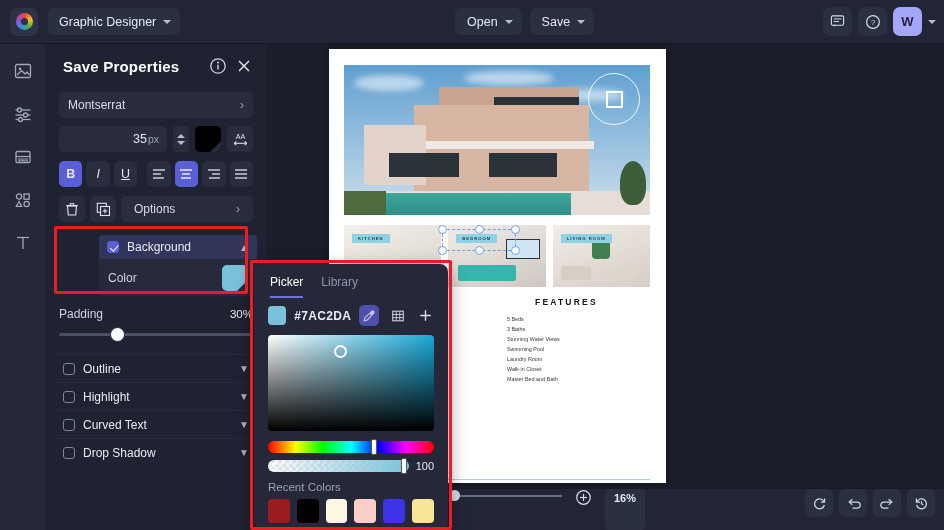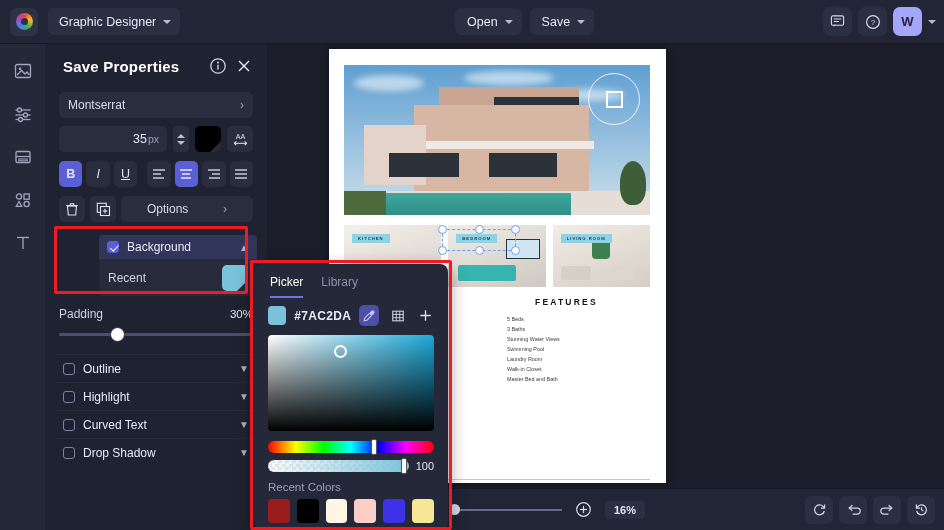--- a/index.html
+++ b/index.html
@@ -101,21 +101,21 @@
   .row3 { display:flex;gap:4px;margin:9px 14px 0 14px; }
   .tbtn {
     width:26px;height:26px;background:#292d3e;border-radius:5px;
     display:flex;align-items:center;justify-content:center;cursor:pointer;
     color:#e3e6f2;font-size:12.5px;
   }
   .tbtn.active{background:#5b5fd6;}
   .tbtn.sep{margin-left:6px;}
 
   .row4 { display:flex;gap:5px;margin:9px 14px 0 14px;align-items:center; }
-  .opt-btn{flex:1;height:26px;background:#292d3e;border-radius:5px;display:flex;align-items:center;padding:0 26px;color:#d9dcea;font-size:12px;cursor:pointer;}
+  .opt-btn{flex:1;height:26px;background:#292d3e;border-radius:5px;display:flex;align-items:center;padding:0 13px;color:#d9dcea;font-size:12px;cursor:pointer;}
   .opt-btn .chev{margin-left:auto;color:#9aa0b8;}
 
   
   .bg-group { margin:13px 10px 0 10px;padding-left:44px; }
   .bg-header {
     height:24px;background:#31355a;border-radius:4px 4px 0 0;
     display:flex;align-items:center;padding:0 8px;gap:8px;
   }
   .cb { width:12px;height:12px;border-radius:3px;border:1.3px solid #7d82a8;flex:none; }
   .cb.on { background:#5b5fd6;border-color:#5b5fd6;position:relative; }
@@ -193,21 +193,21 @@
   .col-line{font-size:5.4px;color:#3b3b3b;line-height:1.85;white-space:nowrap;}
   .colL{position:absolute;left:0;top:0;width:150px;}
   .colR{position:absolute;left:163px;top:0;width:143px;}
   .rule{position:absolute;left:15px;top:430px;width:306px;height:1px;background:#b9cfd8;}
   .footL{position:absolute;left:15px;top:444px;font-size:5.6px;color:#555;line-height:1.9;}
   .footR{position:absolute;right:15px;top:447px;font-size:9.5px;font-weight:bold;letter-spacing:.5px;color:#111;}
 
   
   .bottombar{
     position:absolute;left:267px;bottom:0;width:677px;height:42px;background:#222536;
-    display:flex;align-items:center;border-top:1px solid #171926;
+    display:flex;border-top:1px solid #171926;
   }
   .zoom-slider{position:relative;margin-left:185px;width:110px;height:13px;}
   .zoom-slider .ztrack{position:absolute;left:0;right:0;top:6px;height:1.5px;background:#666c84;}
   .zoom-slider .zknob{position:absolute;left:-3px;top:1px;width:11px;height:11px;border-radius:50%;background:#d7dae6;cursor:pointer;}
   .plus-btn{margin-left:13px;width:17px;height:17px;cursor:pointer;}
   .zoom-val{margin-left:13px;background:#2b2f42;border-radius:4px;padding:3px 9px;color:#e3e6f2;font-size:11px;font-weight:bold;}
   .bb-right{margin-left:auto;margin-right:9px;display:flex;gap:6px;}
   .bb-btn{width:28px;height:28px;border-radius:6px;background:#2b2f42;display:flex;align-items:center;justify-content:center;cursor:pointer;}
 
   
@@ -439,21 +439,21 @@
       </div>
     </div>
 
     <div class="bg-group">
       <div class="bg-header">
         <span class="cb on"></span>
         <span class="grp-label">Background</span>
         <span class="chev-sm">▲</span>
       </div>
       <div class="bg-body">
-        <span class="lbl">Recent</span>
+        <span class="lbl">Color</span>
         <span class="swatch-sq" style="background:#7AC2DA;"></span>
       </div>
     </div>
 
     <div class="pad-row">
       <div class="pad-top">
         <span class="lbl">Padding</span>
         <span class="val">30%</span>
       </div>
       <div class="slider">

